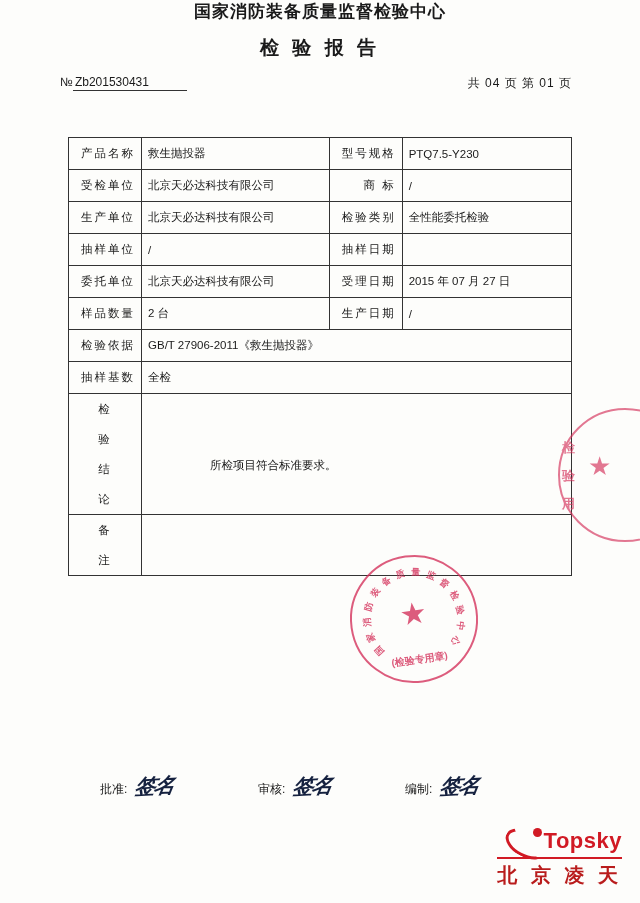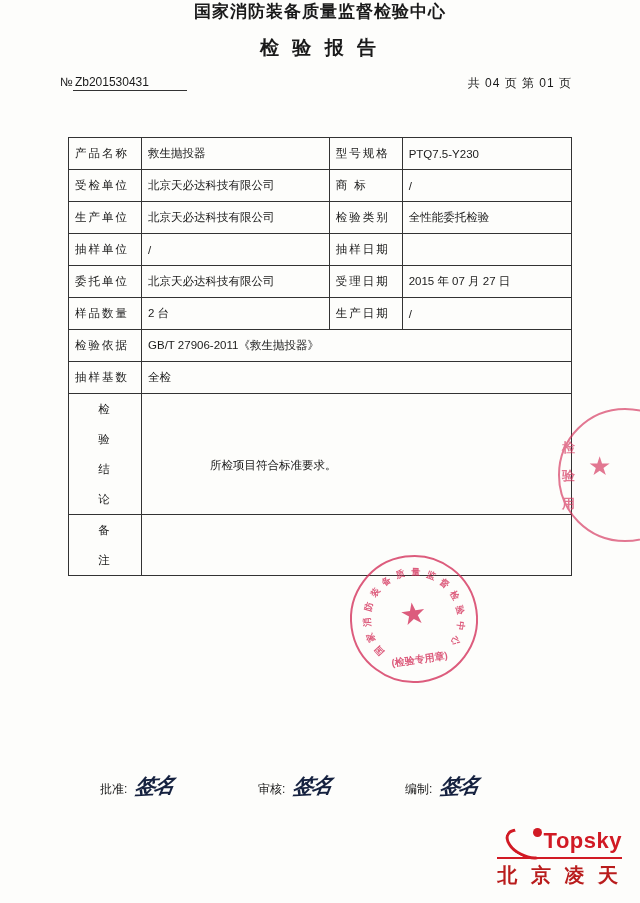--- a/index.html
+++ b/index.html
@@ -76,21 +76,21 @@
     table-layout: fixed;
   }
   table.main td {
     border: 1px solid #333;
     font-size: 11.5px;
     padding: 0 6px;
     height: 31px;
     vertical-align: middle;
   }
   td.lbl {
-    text-align: left;
+    text-align: right;
     letter-spacing: 2px;
     white-space: nowrap;
   }
   td.val {
     text-align: left;
     padding-left: 8px;
   }
   .c-label   { width: 72px; }
   .c-value   { width: 185px; }
   .c-label2  { width: 72px; }

